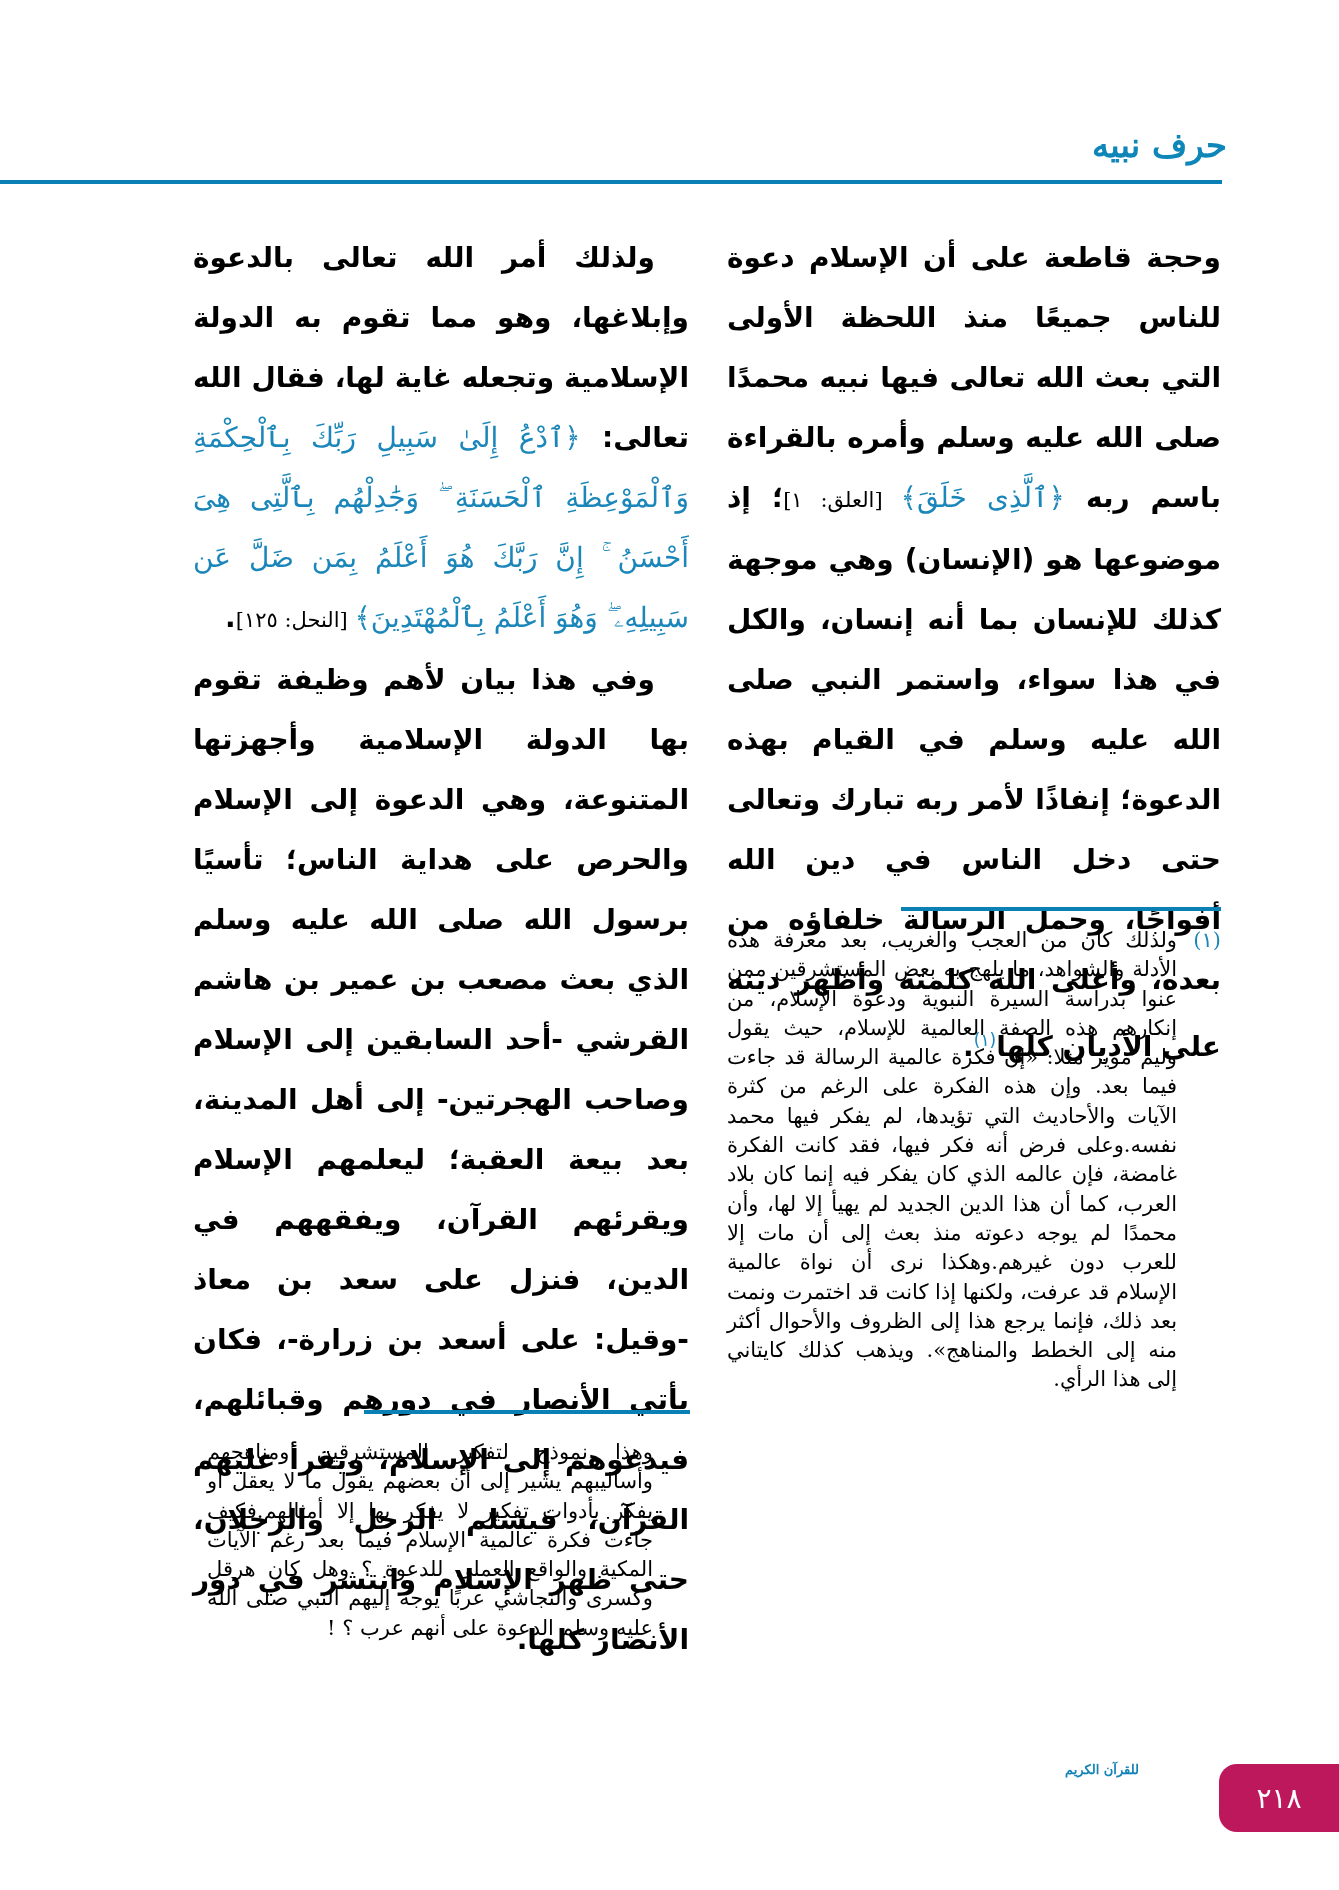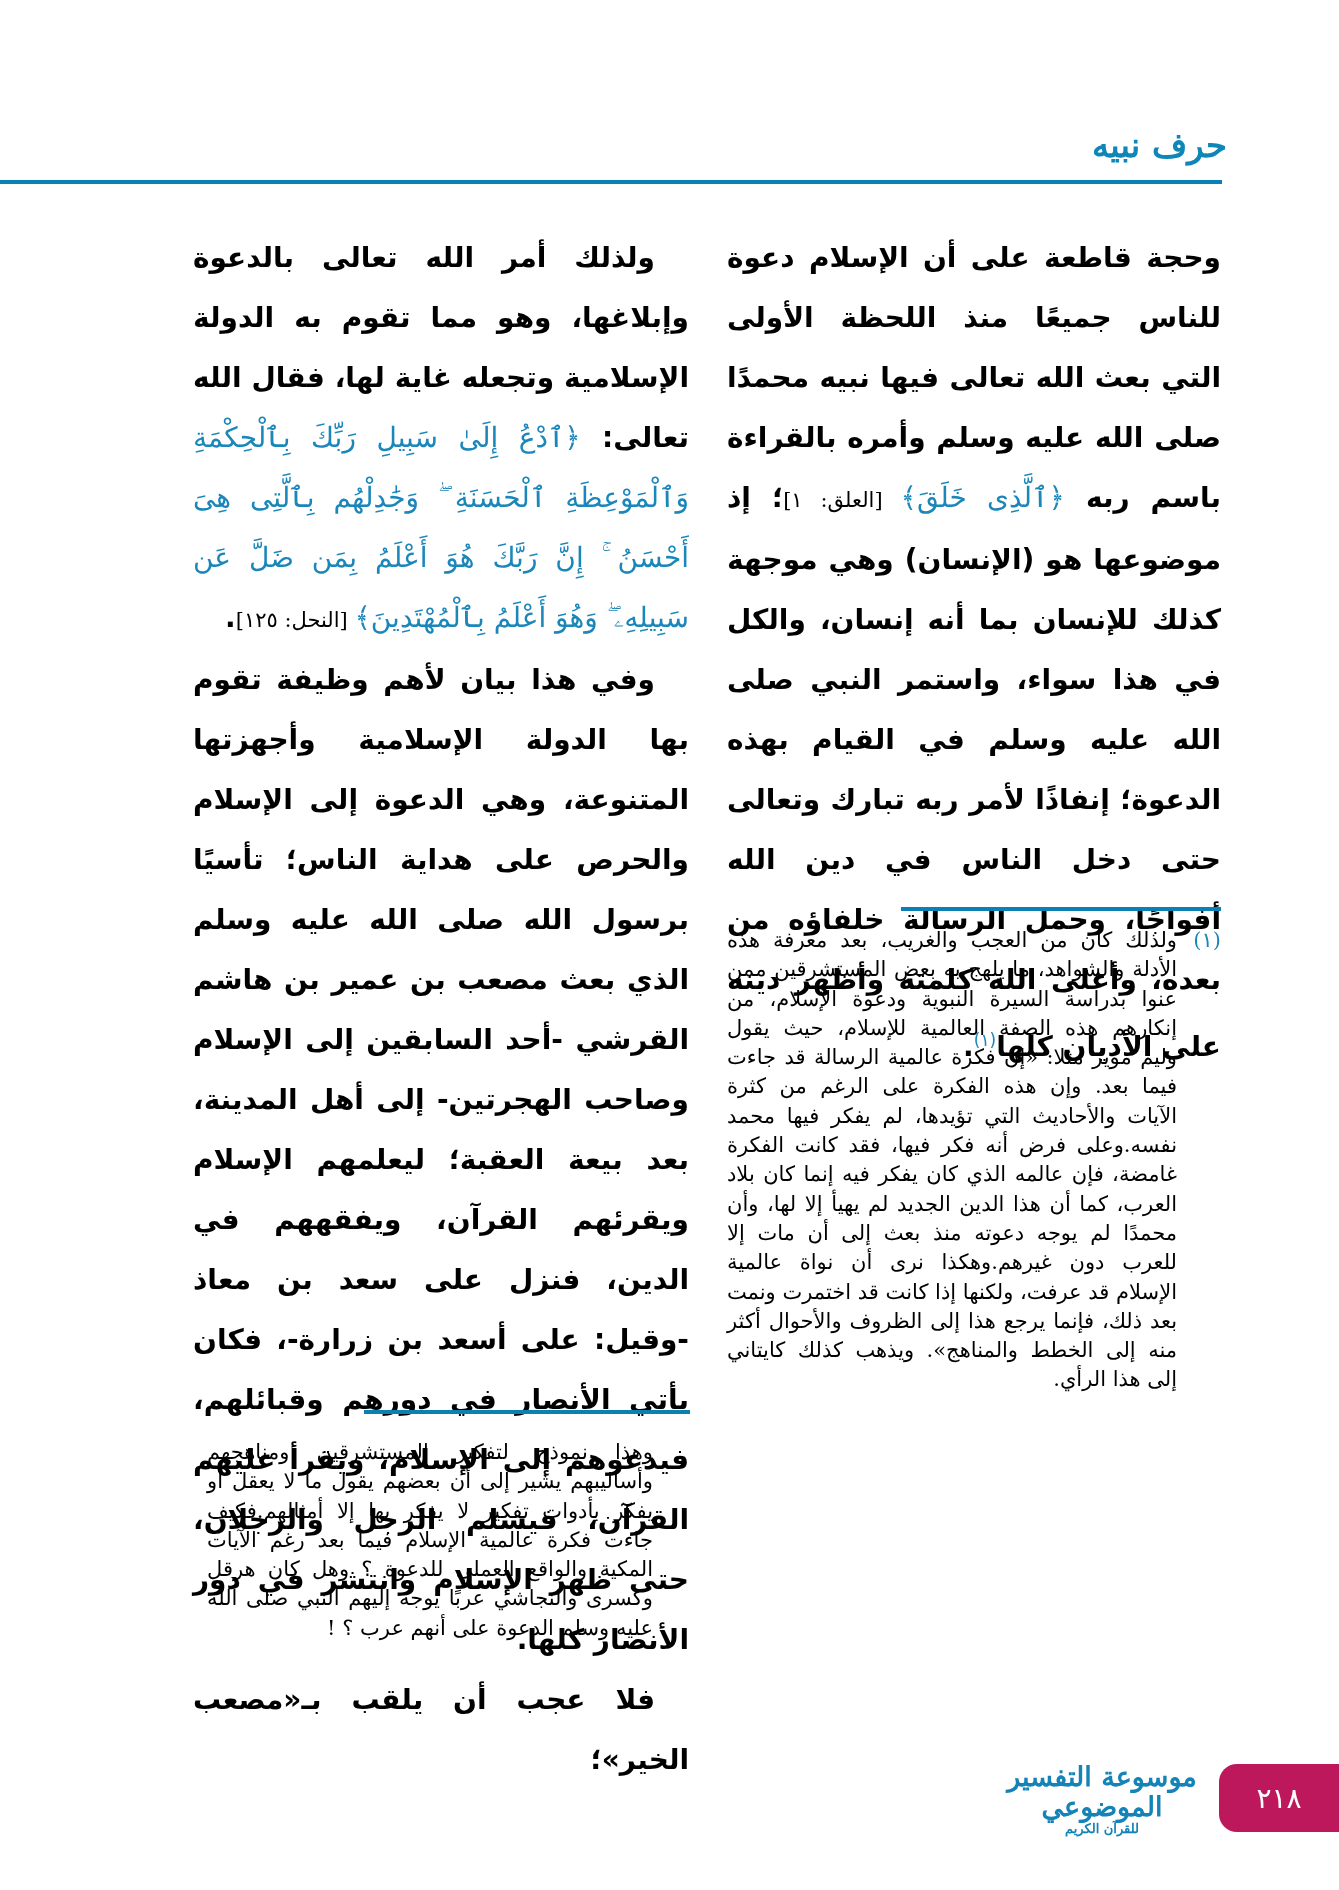--- a/index.html
+++ b/index.html
@@ -76,27 +76,23 @@
   <span class="fn-body">ولذلك كان من العجب والغريب، بعد معرفة هذه الأدلة والشواهد، ما يلهج به بعض المستشرقين ممن عنوا بدراسة السيرة النبوية ودعوة الإسلام، من إنكارهم هذه الصفة العالمية للإسلام، حيث يقول وليم موير مثلا: «إن فكرة عالمية الرسالة قد جاءت فيما بعد. وإن هذه الفكرة على الرغم من كثرة الآيات والأحاديث التي تؤيدها، لم يفكر فيها محمد نفسه.وعلى فرض أنه فكر فيها، فقد كانت الفكرة غامضة، فإن عالمه الذي كان يفكر فيه إنما كان بلاد العرب، كما أن هذا الدين الجديد لم يهيأ إلا لها، وأن محمدًا لم يوجه دعوته منذ بعث إلى أن مات إلا للعرب دون غيرهم.وهكذا نرى أن نواة عالمية الإسلام قد عرفت، ولكنها إذا كانت قد اختمرت ونمت بعد ذلك، فإنما يرجع هذا إلى الظروف والأحوال أكثر منه إلى الخطط والمناهج». ويذهب كذلك كايتاني إلى هذا الرأي.</span>
 </div>
 
 <div class="col col-left">
   <p class="body-text">
     <span class="indent"></span><span>ولذلك أمر الله تعالى بالدعوة وإبلاغها، وهو مما تقوم به الدولة الإسلامية وتجعله غاية لها، فقال الله تعالى: </span><span class="quran">﴿ٱدْعُ إِلَىٰ سَبِيلِ رَبِّكَ بِٱلْحِكْمَةِ وَٱلْمَوْعِظَةِ ٱلْحَسَنَةِ ۖ وَجَٰدِلْهُم بِٱلَّتِى هِىَ أَحْسَنُ ۚ إِنَّ رَبَّكَ هُوَ أَعْلَمُ بِمَن ضَلَّ عَن سَبِيلِهِۦ ۖ وَهُوَ أَعْلَمُ بِٱلْمُهْتَدِينَ﴾</span><span class="ref"> [النحل: ١٢٥]</span><span>.</span>
   </p>
   <p class="body-text">
     <span class="indent"></span><span>وفي هذا بيان لأهم وظيفة تقوم بها الدولة الإسلامية وأجهزتها المتنوعة، وهي الدعوة إلى الإسلام والحرص على هداية الناس؛ تأسيًا برسول الله صلى الله عليه وسلم الذي بعث مصعب بن عمير بن هاشم القرشي -أحد السابقين إلى الإسلام وصاحب الهجرتين- إلى أهل المدينة، بعد بيعة العقبة؛ ليعلمهم الإسلام ويقرئهم القرآن، ويفقههم في الدين، فنزل على سعد بن معاذ -وقيل: على أسعد بن زرارة-، فكان يأتي الأنصار في دورهم وقبائلهم، فيدعوهم إلى الإسلام، ويقرأ عليهم القرآن، فيسلم الرجل والرجلان، حتى ظهر الإسلام وانتشر في دور الأنصار كلها.</span>
   </p>
-  <p class="body-text">
-    <span class="indent"></span><span>فلا عجب أن يلقب بـ«مصعب الخير»؛</span>
-  </p>
 </div>
 
 <div class="fn-rule-left"></div>
 <p class="footnote footnote-left">وهذا نموذج لتفكير المستشرقين ومناهجهم وأساليبهم يشير إلى أن بعضهم يقول ما لا يعقل أو يفكر بأدوات تفكير لا يفكر بها إلا أمثالهم.فكيف جاءت فكرة عالمية الإسلام فيما بعد رغم الآيات المكية والواقع العملي للدعوة ؟ وهل كان هرقل وكسرى والنجاشي عربًا يوجه إليهم النبي صلى الله عليه وسلم الدعوة على أنهم عرب ؟ !</p>
 
 <div class="logo">
-  <span class="logo-main">موسوعة التفسير الموضوعي</span>
   <span class="logo-sub">للقرآن الكريم</span>
 </div>
 <div class="page-tab">
   <span>٢١٨</span>
 </div>
 
 </body></html>

